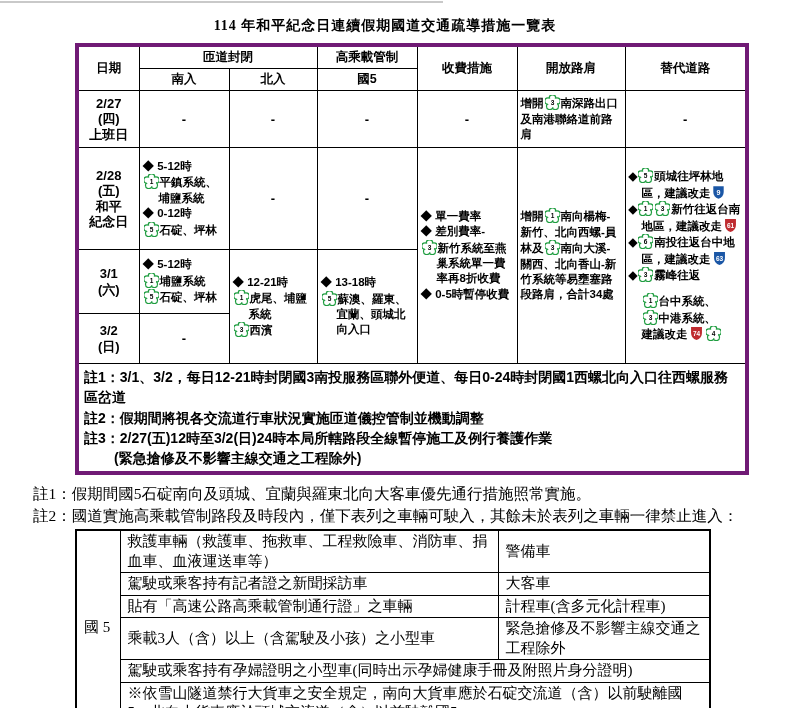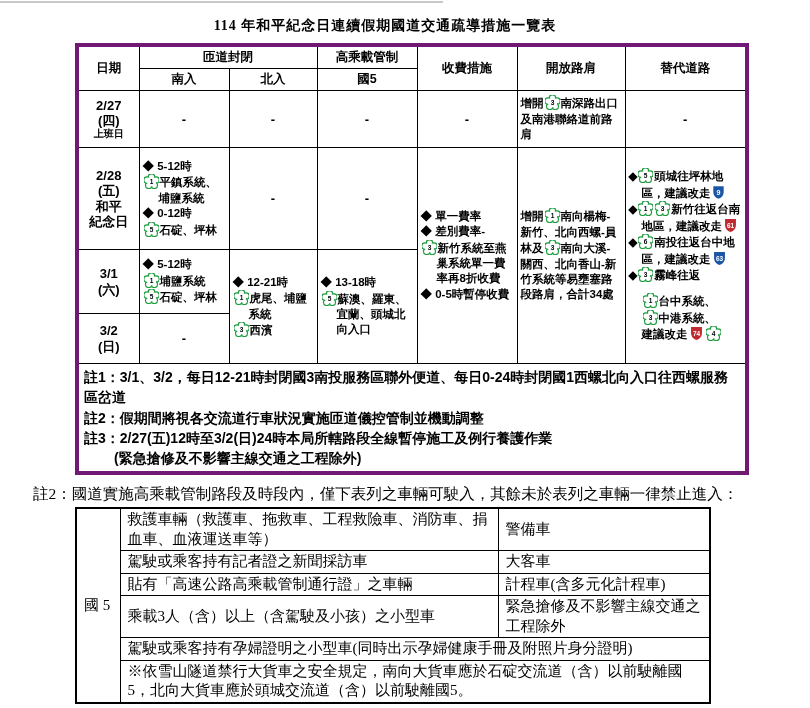--- a/index.html
+++ b/index.html
@@ -8,21 +8,21 @@
   .top-artifact { position:absolute; top:1px; left:0; width:443px; height:2px; background:#c9c9c9; }
 
   .doc-title { margin:17px 0 8px 55px; width:660px; text-align:center;
     font-family:"Liberation Serif", serif; font-weight:bold; font-size:14px; color:#000; letter-spacing:1px; }
 
   table.main { margin-left:75px; border-collapse:collapse; table-layout:fixed; width:670px;
     border:4px solid #701a75; }
   table.main th, table.main td { border:1px solid #000; color:#000; vertical-align:middle; }
   table.main th { font-size:12.5px; font-weight:bold; padding:2px; }
   td.datec { text-align:center; font-weight:bold; font-size:13px; line-height:1.18; white-space:pre-line; }
-  td.datec .sub { display:block; font-size:10px; font-weight:bold; }
+  td.datec .sub { display:block; font-size:13px; font-weight:bold; }
   td.dash { text-align:center; font-weight:bold; font-size:13px; }
   td.content { font-size:11.5px; font-weight:bold; padding:2px 3px; line-height:1.34; text-align:left; }
   td.tnotes { font-size:14px; font-weight:600; padding:3px 5px; line-height:1.45; text-align:left; }
   .tnote-indent { padding-left:30px; }
   .item { }
 
   .ri-icon { display:inline-block; vertical-align:-3px; margin:0 1px; line-height:0; }
   .ri-icon svg { display:block; }
 
   .below { margin:8px 0 0 33px; width:750px; font-family:"Liberation Serif", serif;
@@ -346,20 +346,21 @@
         <div>註1：3/1、3/2，每日12-21時封閉國3南投服務區聯外便道、每日0-24時封閉國1西螺北向入口往西螺服務區岔道</div>
         <div>註2：假期間將視各交流道行車狀況實施匝道儀控管制並機動調整</div>
         <div>註3：2/27(五)12時至3/2(日)24時本局所轄路段全線暫停施工及例行養護作業</div>
         <div class="tnote-indent">(緊急搶修及不影響主線交通之工程除外)</div>
       </td>
     </tr>
   </tbody>
     </table>
 
   <div class="below">
+    <div>註1：假期間國5石碇南向及頭城、宜蘭與羅東北向大客車優先通行措施照常實施。</div>
     <div class="note-hang">註2：國道實施高乘載管制路段及時段內，僅下表列之車輛可駛入，其餘未於表列之車輛一律禁止進入：</div>
   </div>
 
   <table class="veh">
     <colgroup>
         <col style="width:44px">
         <col style="width:378px">
         <col style="width:212px">
       </colgroup>
     <tbody>

